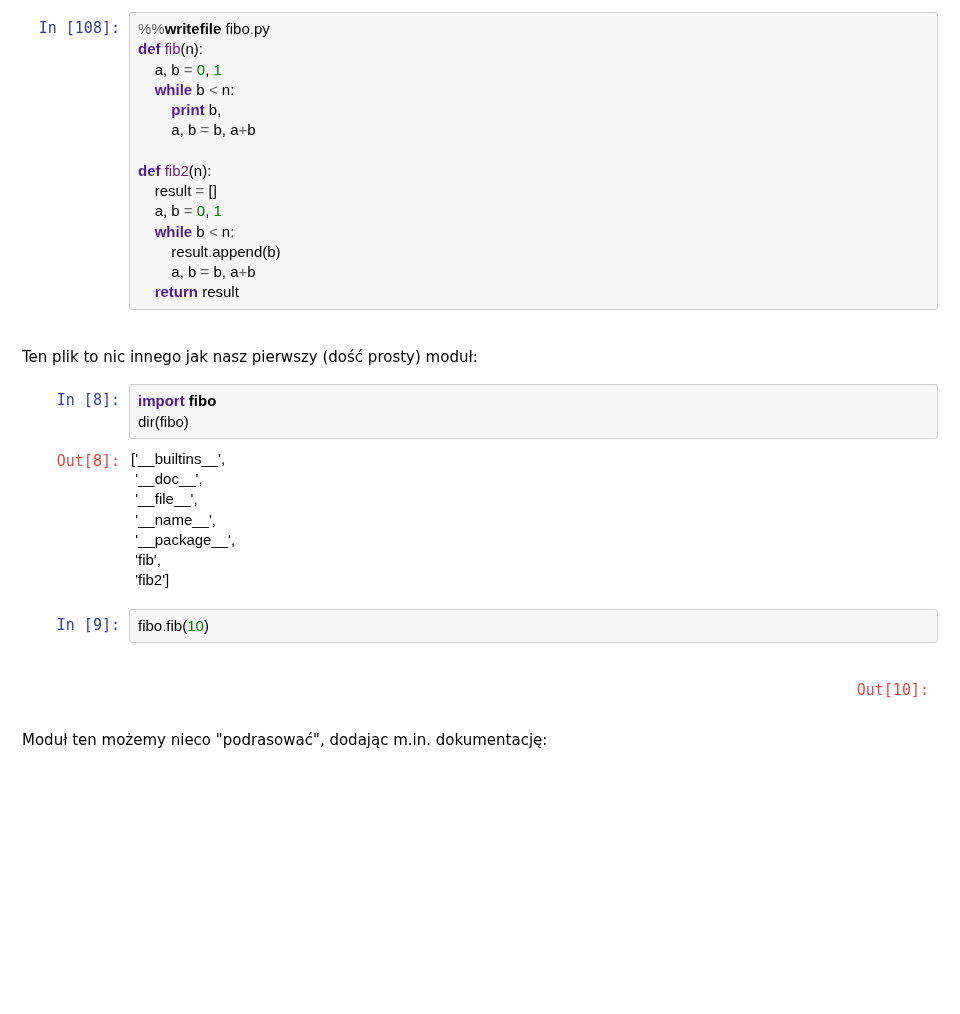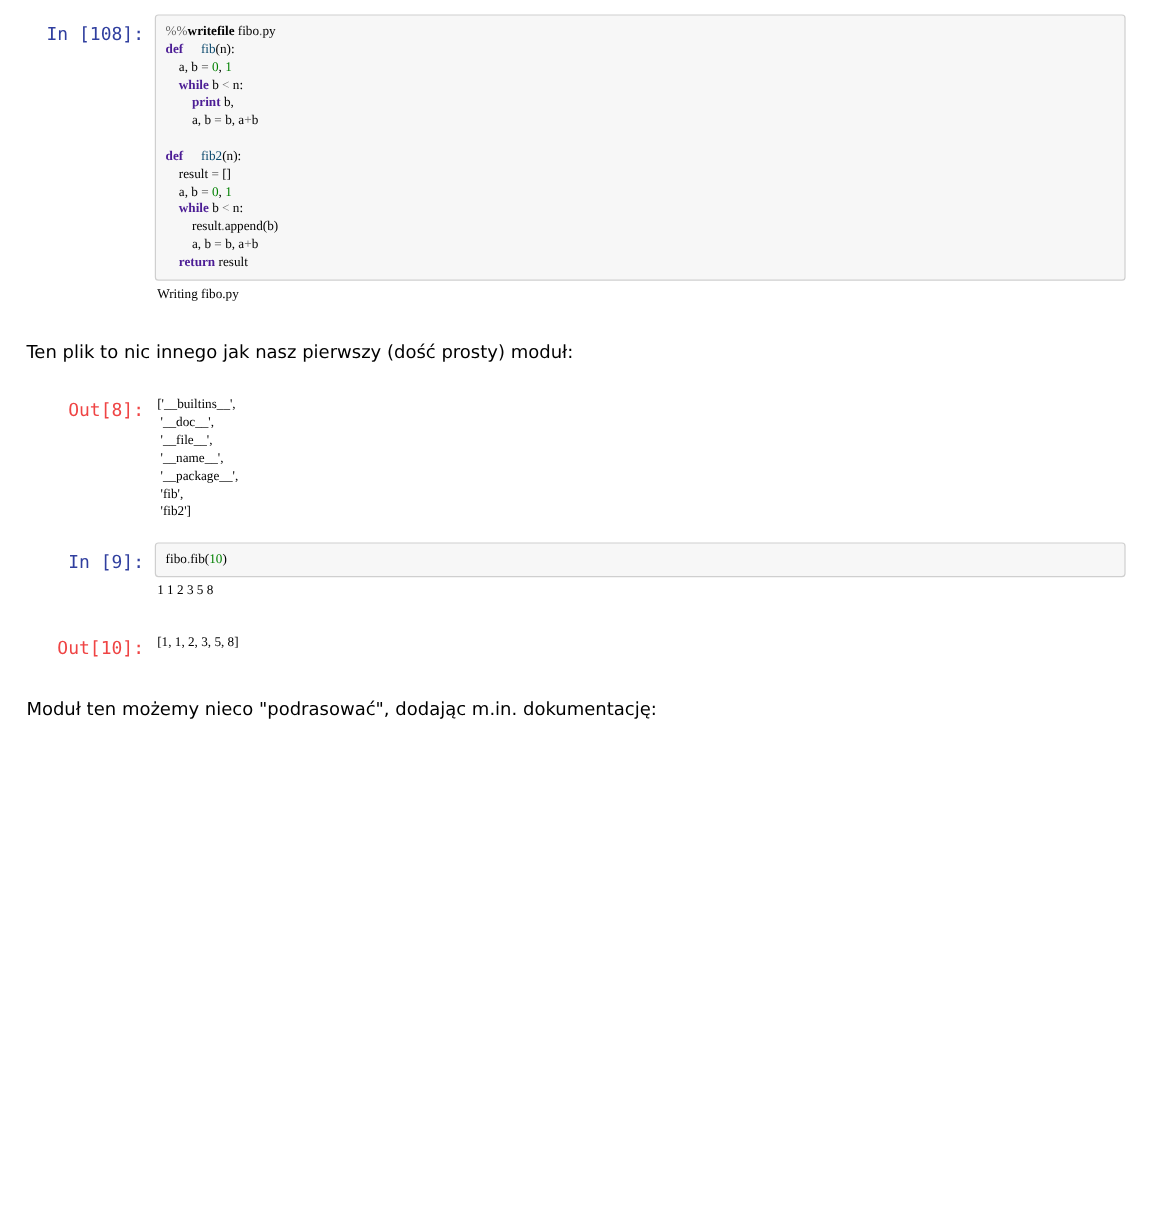--- a/index.html
+++ b/index.html
@@ -36,31 +36,31 @@
     border-radius: 3px;
     background: #f7f7f7;
     padding: 6px 8px;
   }
   .output-area {
     flex: 1;
     padding: 4px 0 0 2px;
   }
   pre.code, pre.plain {
     margin: 0;
-    font-family: Liberation Serif, serif;
-    font-size: 11px;
+    font-family: Liberation Sans, sans-serif;
+    font-size: 15px;
     line-height: 1.35;
     white-space: pre;
   }
   pre.plain { color: #000; }
   .tok-kw    { color: #4c1d95; font-weight: bold; }
   .tok-magic { color: #000; font-weight: bold; }
   .tok-num   { color: #008000; }
   .tok-op    { color: #666666; }
-  .tok-def   { color: #0c4a6e; margin-left: 12px; }
+  .tok-def   { color: #701a75; }
 
   .narr {
     font-size: 15px;
     line-height: 1.45;
     margin: 30px 0 16px 0;
     color: #000;
   }
   .gap-sm { height: 6px; }
   .gap-md { height: 18px; }
 </style>
@@ -84,27 +84,31 @@
     a, b <span class="tok-op">=</span> <span class="tok-num">0</span>, <span class="tok-num">1</span>
     <span class="tok-kw">while</span> b <span class="tok-op">&lt;</span> n:
         result<span class="tok-op">.</span>append(b)
         a, b <span class="tok-op">=</span> b, a<span class="tok-op">+</span>b
     <span class="tok-kw">return</span> result</pre>
     </div>
   </div>
 
   <div class="cell">
     <div class="prompt"></div>
-    <div class="output-area">
-      <pre class="plain">Writing fibo.py</pre>
-    </div>
   </div>
 
   <div class="narr">Ten plik to nic innego jak nasz pierwszy (dość prosty) moduł:</div>
 
+  <div class="cell">
+    <div class="prompt prompt-in">In [8]:</div>
+    <div class="input-area">
+      <pre class="code"><span class="tok-kw">import</span> <span class="tok-magic">fibo</span>
+dir(fibo)</pre>
+    </div>
+  </div>
   <div class="gap-sm"></div>
 
   <div class="cell">
     <div class="prompt prompt-out">Out[8]:</div>
     <div class="output-area">
       <pre class="plain">['__builtins__',
  '__doc__',
  '__file__',
  '__name__',
  '__package__',
@@ -116,31 +120,25 @@
   <div class="gap-md"></div>
 
   <div class="cell">
     <div class="prompt prompt-in">In [9]:</div>
     <div class="input-area">
       <pre class="code">fibo<span class="tok-op">.</span>fib(<span class="tok-num">10</span>)</pre>
     </div>
   </div>
   <div class="cell">
     <div class="prompt"></div>
-    <div class="output-area">
-      <pre class="plain">1 1 2 3 5 8</pre>
-    </div>
   </div>
 
   <div class="gap-md"></div>
 
   <div class="gap-sm"></div>
 
   <div class="cell">
     <div class="prompt prompt-out">Out[10]:</div>
-    <div class="output-area">
-      <pre class="plain">[1, 1, 2, 3, 5, 8]</pre>
-    </div>
   </div>
 
   <div class="narr">Moduł ten możemy nieco "podrasować", dodając m.in. dokumentację:</div>
 
 </div>
 
 </body></html>

